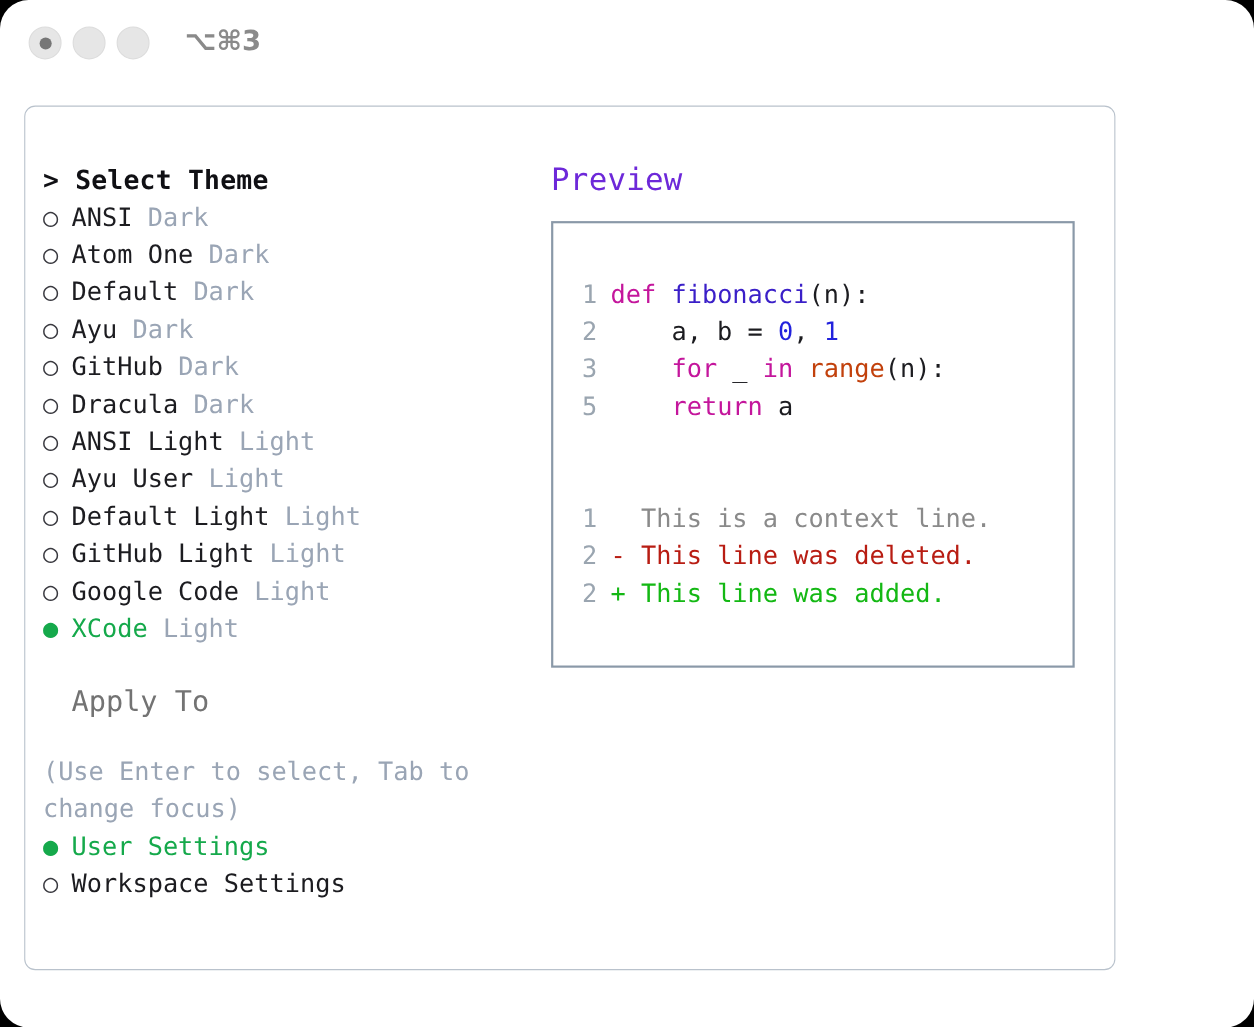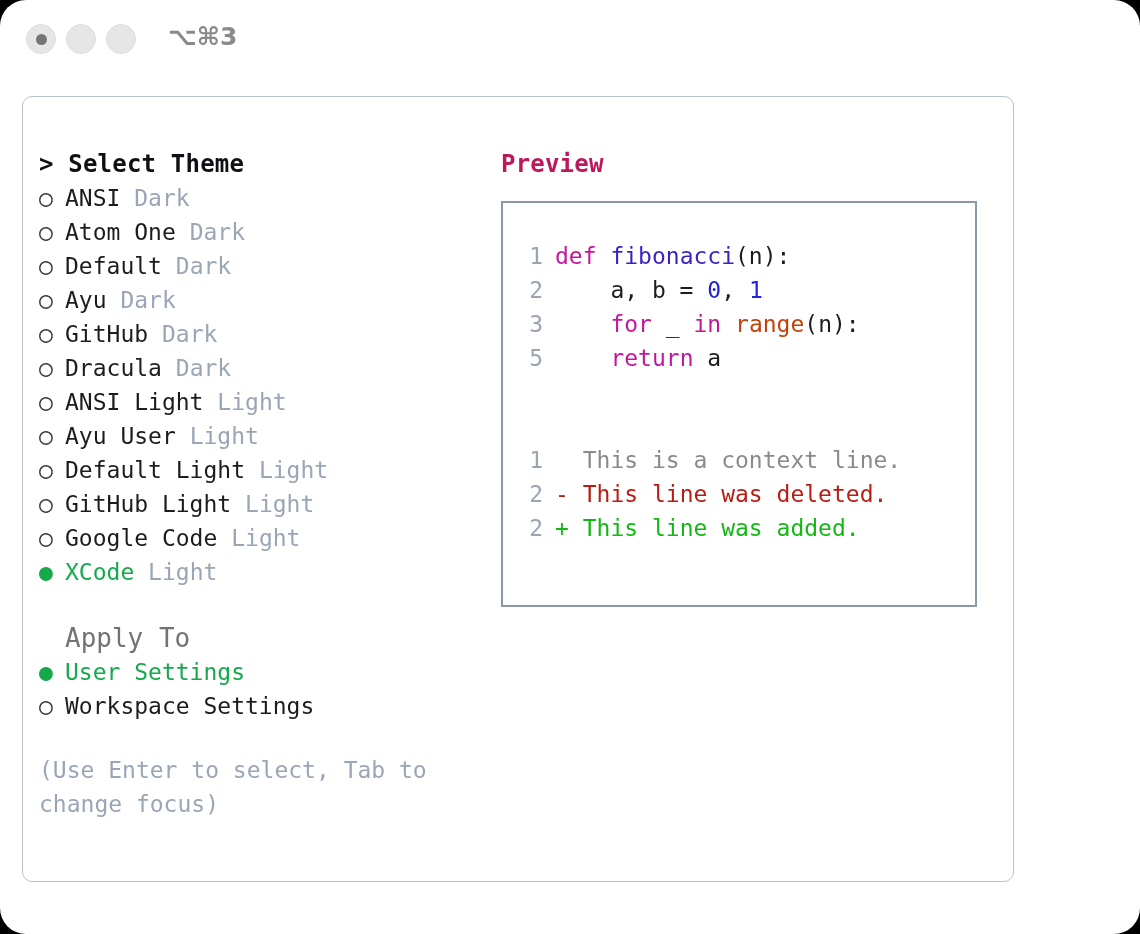--- a/index.html
+++ b/index.html
@@ -125,40 +125,40 @@
   }
 
   
   #preview-col {
     position: absolute;
     left: 478px;
     top: 50px;
     width: 496px;
   }
   #preview-title {
-    font-size: 24px;
-    font-weight: bold;
-    color: #be185d;
+    font-size: 28px;
+    font-weight: normal;
+    color: #6d28d9;
     letter-spacing: 0.2px;
     height: 34px;
     line-height: 34px;
   }
   #preview-box {
     margin-top: 20px;
     width: 476px;
     height: 406px;
     border: 2px solid #8a99a8;
     box-sizing: border-box;
     background: #ffffff;
     position: relative;
   }
   #code-area {
     position: absolute;
     left: 14px;
-    top: 36px;
+    top: 48px;
     right: 8px;
   }
   .code-line {
     height: 34px;
     line-height: 34px;
     white-space: pre;
     font-size: 23px;
   }
   .lnum {
     display: inline-block;
@@ -206,26 +206,26 @@
           <div class="row"><span class="marker">○</span><span class="name">Ayu User</span> <span class="variant">Light</span></div>
           <div class="row"><span class="marker">○</span><span class="name">Default Light</span> <span class="variant">Light</span></div>
           <div class="row"><span class="marker">○</span><span class="name">GitHub Light</span> <span class="variant">Light</span></div>
           <div class="row"><span class="marker">○</span><span class="name">Google Code</span> <span class="variant">Light</span></div>
           <div class="row selected"><span class="marker sel">●</span><span class="name">XCode</span> <span class="variant">Light</span></div>
         </div>
 
       <div class="spacer"></div>
 
       <div class="section-title">Apply To</div>
+      <div id="hint">(Use Enter to select, Tab to change focus)</div>
+
       <div id="apply-list">
           <div class="row selected"><span class="marker sel">●</span><span class="name">User Settings</span></div>
           <div class="row"><span class="marker">○</span><span class="name">Workspace Settings</span></div>
         </div>
-
-      <div id="hint">(Use Enter to select, Tab to change focus)</div>
     </div>
 
     <div id="preview-col">
       <div id="preview-title">Preview</div>
       <div id="preview-box">
         <div id="code-area">
             <div class="code-line"><span class="lnum">1</span><span class="kw">def </span><span class="fn">fibonacci</span><span class="txt">(n):</span></div>
             <div class="code-line"><span class="lnum">2</span><span class="txt">    a, b = </span><span class="num">0</span><span class="txt">, </span><span class="num">1</span></div>
             <div class="code-line"><span class="lnum">3</span><span class="txt">    </span><span class="kw">for</span><span class="txt"> _ </span><span class="kw">in</span><span class="txt"> </span><span class="call">range</span><span class="txt">(n):</span></div>
             <div class="code-line"><span class="lnum">5</span><span class="txt">    </span><span class="kw">return</span><span class="txt"> a</span></div>

